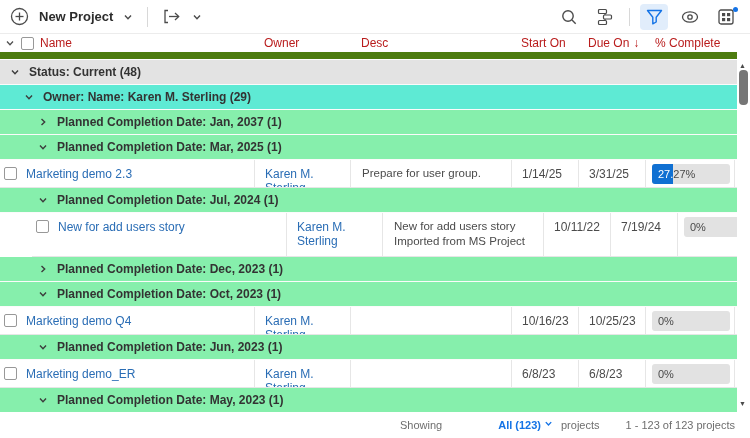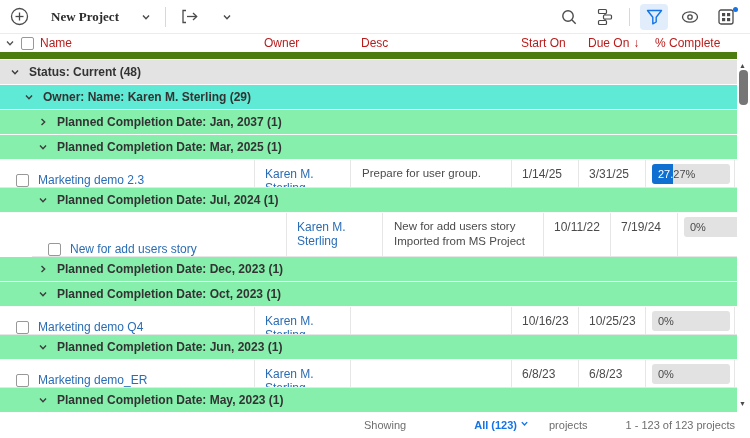--- a/index.html
+++ b/index.html
@@ -7,22 +7,22 @@
   body { font-family:"Liberation Sans", sans-serif; }
   #app {
     position:relative; width:750px; height:438px; background:#fff;
     overflow:hidden; color:#323232; font-size:12px;
   }
   
   .toolbar {
     height:34px; display:flex; align-items:center; border-bottom:1px solid #ececec;
     padding:0 10px;
   }
-  .btn { display:flex; align-items:center; gap:22px; cursor:pointer; background:none; border:none;
-         font-family:Liberation Serif, serif; }
+  .btn { display:flex; align-items:center; gap:10px; cursor:pointer; background:none; border:none;
+         font-family:Liberation Sans, sans-serif; }
   .np-label { font-size:13px; font-weight:700; color:#2c2c2c; }
   .tb-divider { width:1px; height:20px; background:#d8d8d8; margin:0 14px; }
   .tb-right { margin-left:auto; display:flex; align-items:center; gap:8px; }
   .tb-icon { width:28px; height:26px; display:flex; align-items:center; justify-content:center;
              border-radius:4px; cursor:pointer; position:relative; }
   .tb-icon.active { background:#e1edfb; }
   .tb-sep { width:1px; height:18px; background:#d8d8d8; margin:0 2px; }
   .dot { position:absolute; top:3px; right:2px; width:5px; height:5px; border-radius:50%; background:#1473e6; }
   
   .cols {
@@ -41,36 +41,36 @@
   .row.group.l3 { background:#86efac; padding-left:38px; }
   .glabel { font-weight:700; color:#333; margin-left:9px; font-size:12px; }
   .chev { display:inline-flex; width:10px; justify-content:center; }
   .row.proj {
     display:grid; grid-template-columns:254px 96px 161px 67px 67px 90px;
     height:28px; border-bottom:1px solid #e6e6e6; background:#fff;
   }
   .row.proj.tall { height:44px;margin-left:32px; }
   .cell { padding:7px 8px 0 10px; line-height:14px; color:#4b4b4b; overflow:hidden; }
   .cell + .cell { border-left:1px solid #e6e6e6; }
-  .c-name { display:flex; align-items:flex-end; gap:9px; padding-left:16px; }
+  .c-name { display:flex; align-items:flex-start; gap:9px; padding-left:4px; }
   .c-desc { font-size:11.5px; line-height:15px; padding-left:11px; padding-top:6px; }
   .c-pct { border-right:1px solid #e6e6e6; padding:0 0 0 6px; }
   .cb { width:13px; height:13px; border:1px solid #989898; border-radius:2px; background:#fff;
         flex:none; display:inline-block; margin-top:0px; cursor:pointer; }
   a.link { color:#2a6db5; text-decoration:none; cursor:pointer; font-size:12px; }
   
   .pct-bar { position:relative; width:78px; height:20px; margin-top:4px; background:#e2e2e2;
              border-radius:3px; overflow:hidden; cursor:text; }
   .pt { position:absolute; left:6px; top:0; line-height:20px; font-size:11px; white-space:nowrap; }
   .pt.dark { color:#4a4a4a; }
   .pct-fill { position:absolute; left:0; top:0; bottom:0; background:#1070d2; overflow:hidden; }
   .pt.light { color:#fff; }
   
   .footer { position:absolute; left:0; bottom:0; width:750px; height:26px; background:#fff;
-            display:flex; align-items:center; justify-content:flex-end; gap:20px;
+            display:flex; align-items:center; justify-content:flex-end; gap:8px;
             padding-right:15px; font-size:11px; color:#6e6e6e; }
   .footer .all { color:#1473e6; font-weight:700; display:flex; align-items:flex-start; gap:3px; cursor:pointer;margin-left:48px; }
   .footer .range { margin-left:18px; }
   
   .sb-arrow { position:absolute; right:3px; width:9px; text-align:center; font-size:7px; color:#4b4b4b;
               line-height:8px; cursor:pointer; }
   .sb-thumb { position:absolute; right:2px; top:70px; width:9px; height:35px; border-radius:4px;
               background:#767676; cursor:grab; }
   svg { display:block; }
 </style>

